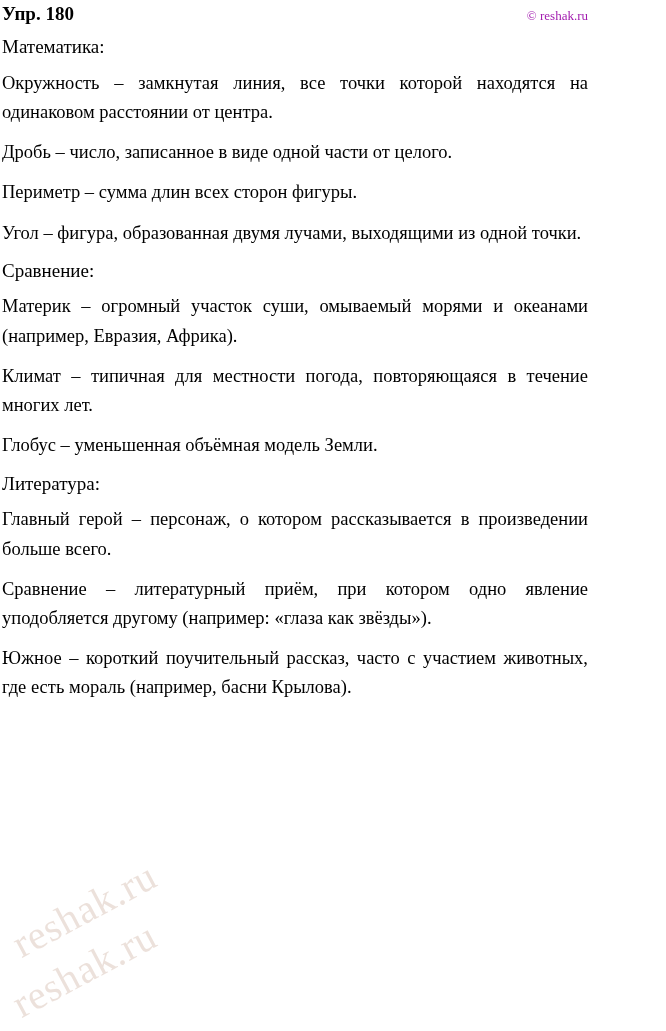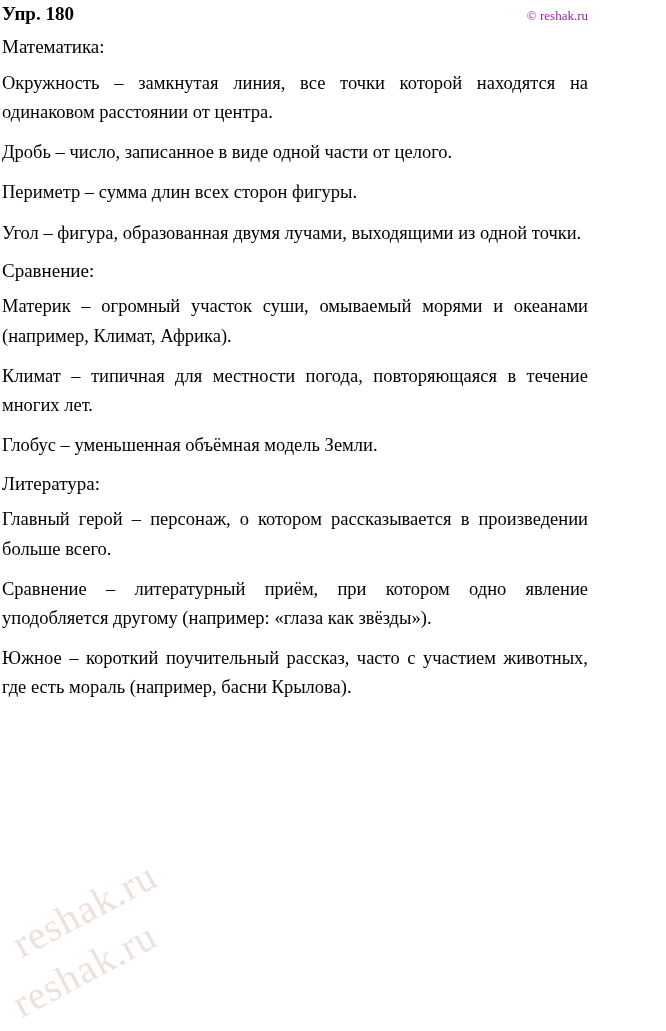--- a/index.html
+++ b/index.html
@@ -87,21 +87,21 @@
   <p class="entry">
     <span class="term">Периметр</span><span> – сумма длин всех сторон фигуры.</span>
   </p>
   <p class="entry">
     <span class="term">Угол</span><span> – фигура, образованная двумя лучами, выходящими из одной точки.</span>
   </p>
 
   <div class="section-head">Сравнение:</div>
 
   <p class="entry">
-    <span class="term">Материк</span><span> – огромный участок суши, омываемый морями и океанами (например, Климат, Африка).</span>
+    <span class="term">Материк</span><span> – огромный участок суши, омываемый морями и океанами (например, Евразия, Африка).</span>
   </p>
   <p class="entry">
     <span class="term">Климат</span><span> – типичная для местности погода, повторяющаяся в течение многих лет.</span>
   </p>
   <p class="entry">
     <span class="term">Глобус</span><span> – уменьшенная объёмная модель Земли.</span>
   </p>
 
   <div class="section-head">Литература:</div>
 

